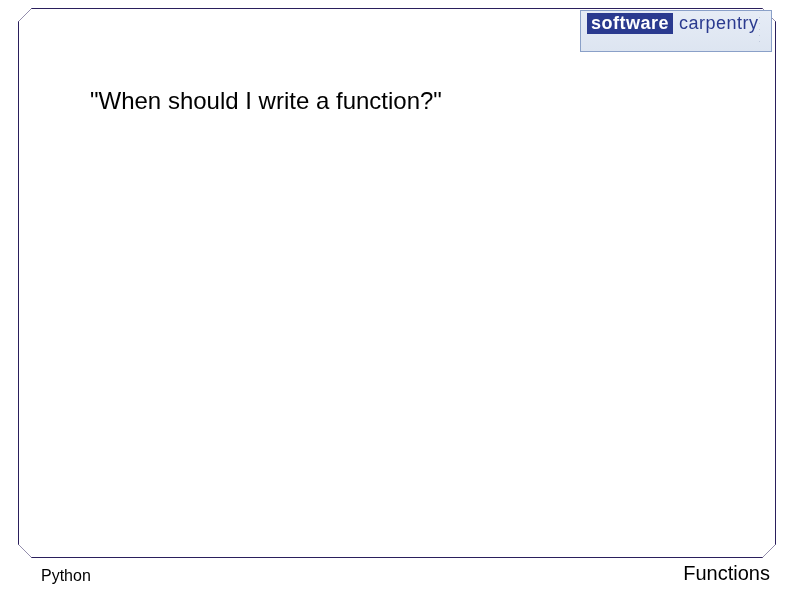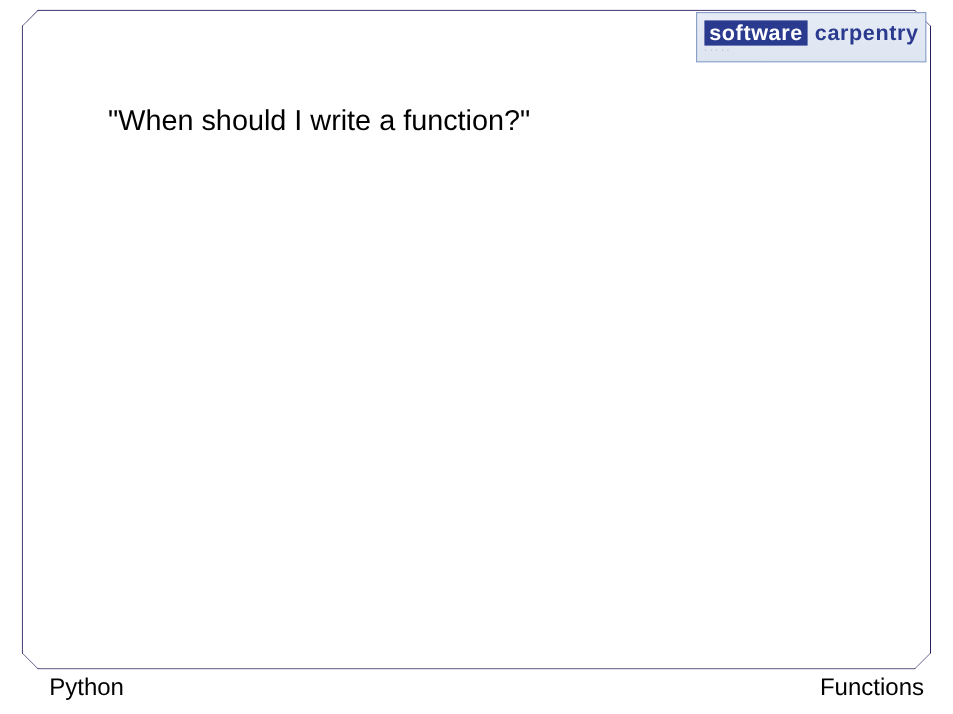--- a/index.html
+++ b/index.html
@@ -48,41 +48,40 @@
 
     .logo {
       position: absolute;
       top: 10px;
       right: 22px;
       width: 192px;
       height: 42px;
       border: 1px solid #8aa0c8;
       background: linear-gradient(#e6ecf6, #dde5f1);
       display: flex;
-      flex-direction: column;
       justify-content: center;
       padding: 2px 6px;
     }
     .logo-row {
       display: flex;
       align-items: baseline;
       gap: 6px;
       line-height: 1;
     }
     .logo-software {
       background: #2a3a8f;
       color: #fff;
       font-weight: bold;
       font-size: 18px;
       padding: 1px 4px 2px 4px;
       letter-spacing: 0.5px;
     }
     .logo-carpentry {
       color: #2a3a8f;
-      font-weight: bold;
+      font-weight: normal;
       font-size: 18px;
       letter-spacing: 0.5px;
     }
     .logo-sub {
       font-size: 6px;
       color: #7a86a8;
       letter-spacing: 0.5px;
       margin-top: 1px;
     }
 
@@ -91,21 +90,21 @@
       top: 87px;
       left: 90px;
       font-size: 24px;
       color: #000;
     }
 
     .footer-left {
       position: absolute;
       left: 41px;
       bottom: 10px;
-      font-size: 20px;
+      font-size: 16px;
       color: #000;
     }
     .footer-right {
       position: absolute;
       right: 24px;
       bottom: 10px;
       font-size: 20px;
       color: #000;
     }
   </style>

